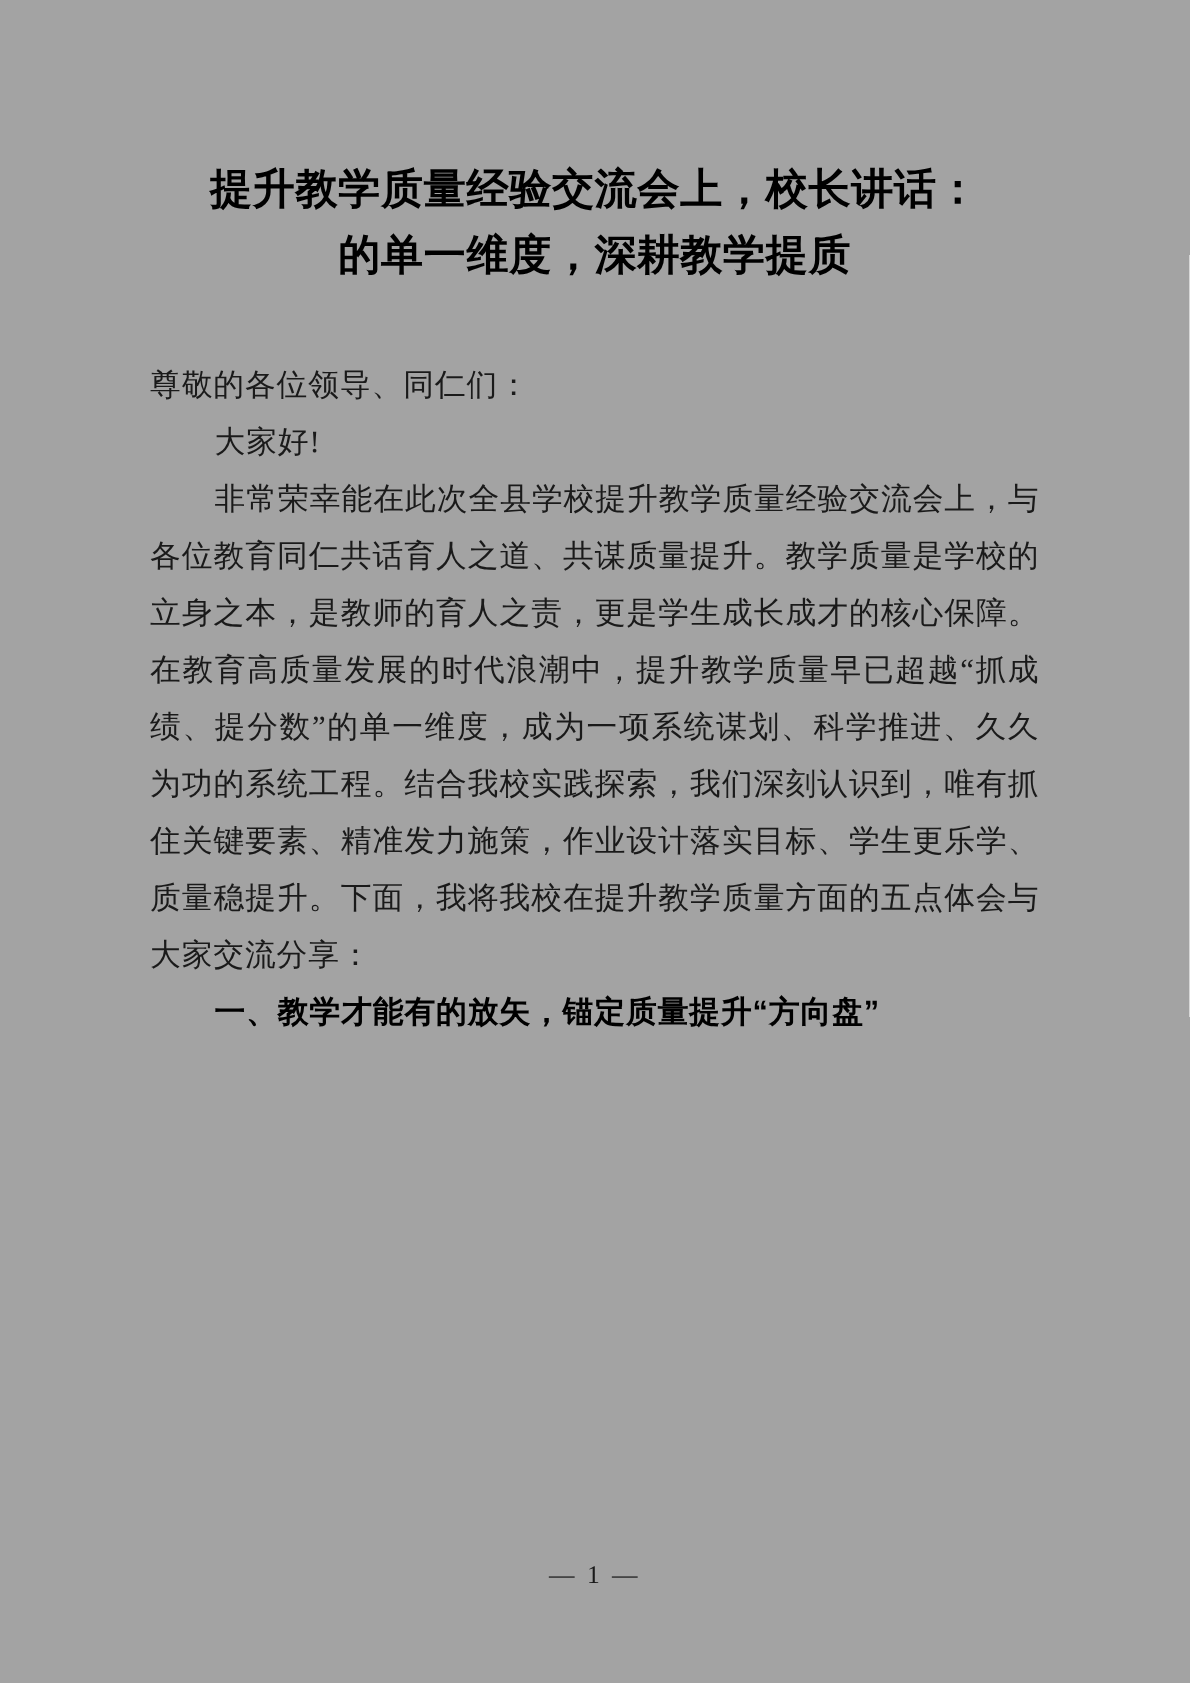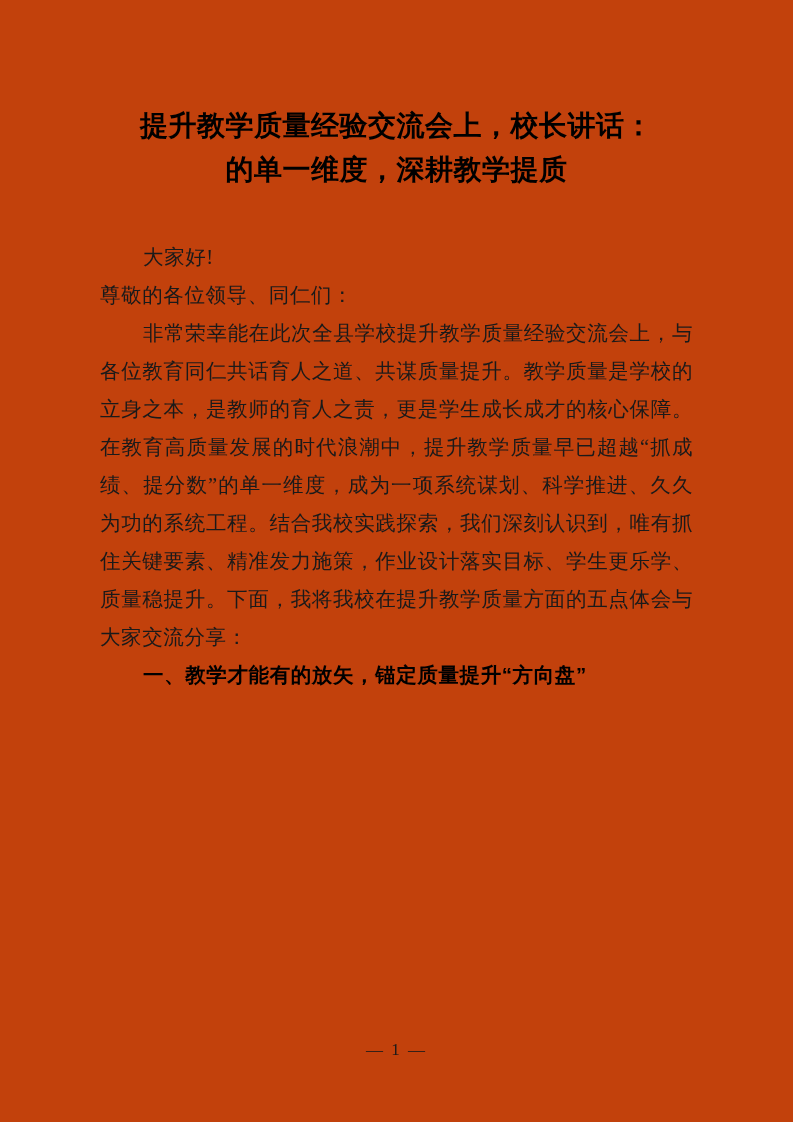--- a/index.html
+++ b/index.html
@@ -5,21 +5,21 @@
 <style>
   html, body {
     margin: 0;
     padding: 0;
     background: #ffffff;
   }
   .page {
     position: relative;
     width: 793px;
     height: 1122px;
-    background: #c2410c;
+    background: #a3a3a3;
     margin: 0 auto;
     overflow: hidden;
     box-sizing: border-box;
   }
   .content {
     position: absolute;
     left: 100px;
     top: 0;
     width: 593px;
   }
@@ -86,23 +86,23 @@
 
   <div class="content">
 
     <h1 class="doc-title">
       <span class="tline">提升教学质量经验交流会上，校长讲话：</span>
       <span class="tline">的单一维度，深耕教学提质</span>
     </h1>
 
     <div class="body-block">
 
+      <p class="para">尊敬的各位领导、同仁们：</p>
+
       <p class="para indent">大家好!</p>
-
-      <p class="para">尊敬的各位领导、同仁们：</p>
 
       <p class="para indent">非常荣幸能在此次全县学校提升教学质量经验交流会上，与各位教育同仁共话育人之道、共谋质量提升。教学质量是学校的立身之本，是教师的育人之责，更是学生成长成才的核心保障。在教育高质量发展的时代浪潮中，提升教学质量早已超越“抓成绩、提分数”的单一维度，成为一项系统谋划、科学推进、久久为功的系统工程。结合我校实践探索，我们深刻认识到，唯有抓住关键要素、精准发力施策，作业设计落实目标、学生更乐学、质量稳提升。下面，我将我校在提升教学质量方面的五点体会与大家交流分享：</p>
 
       <p class="heading">一、教学才能有的放矢，锚定质量提升“方向盘”</p>
 
 
 
     </div>
 
   </div>

